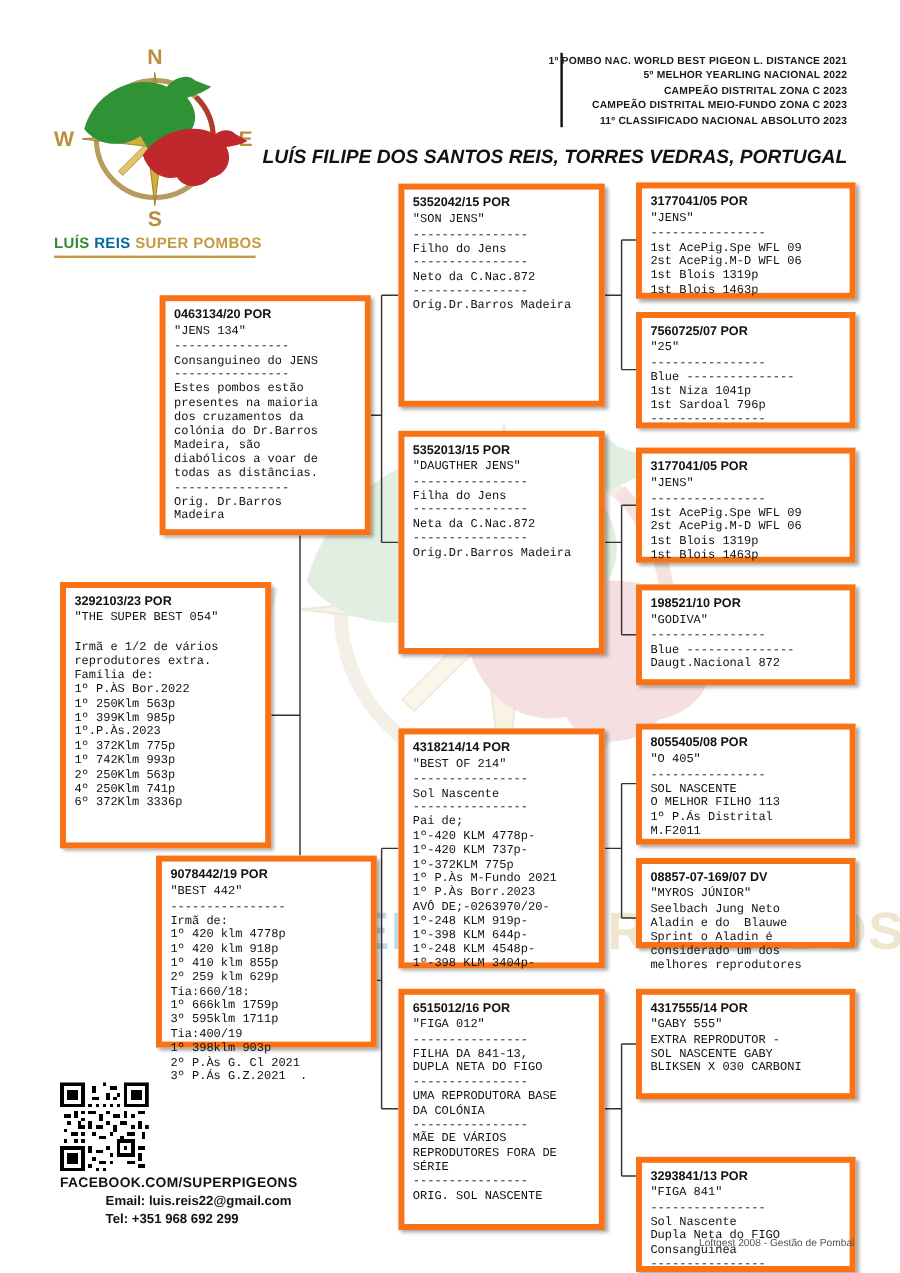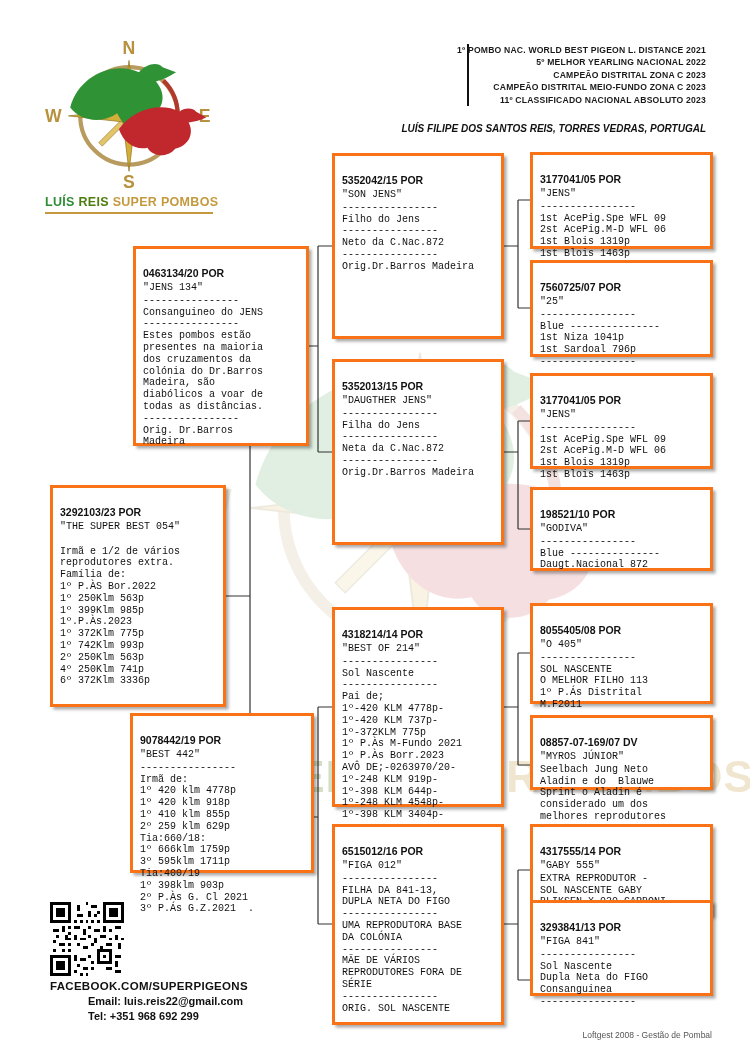--- a/index.html
+++ b/index.html
@@ -5,57 +5,57 @@
   html,body{margin:0;padding:0;background:#888;}
   .page{position:relative;width:750px;height:1061px;margin:0 auto;background:#fff;overflow:hidden;
         font-family:"Liberation Sans",sans-serif;color:#111;}
 
   
   .ach{position:absolute;text-align:right;font-weight:bold;font-size:8.6px;line-height:12.4px;
        letter-spacing:.2px;color:#1a1a1a;white-space:pre-line;z-index:3;}
   .ach-left{top:44px;right:290px;width:300px;}
   .ach-right{top:44px;right:44px;width:310px;}
   .divider{position:absolute;left:467px;top:44px;width:2px;height:62px;background:#111;z-index:3;}
-  .owner{position:absolute;top:123px;right:44px;font-size:10px;font-weight:bold;font-style:italic;z-index:3;}
+  .owner{position:absolute;top:123px;right:44px;font-size:16px;font-weight:bold;font-style:italic;z-index:3;}
 
   
   .logo{position:absolute;left:45px;top:30px;width:168px;text-align:center;z-index:3;}
   .logo-title{font-size:12.5px;font-weight:bold;letter-spacing:.3px;white-space:nowrap;margin-top:1px;}
-  .lt-green{color:#2f8c35;} .lt-red{color:#4d7c0f;} .lt-gold{color:#c59a3f;}
+  .lt-green{color:#2f8c35;} .lt-red{color:#0369a1;} .lt-gold{color:#c59a3f;}
   .logo-underline{height:2px;background:#c59a3f;margin-top:3px;}
 
   
   .ghost-compass{position:absolute;left:185px;top:268px;width:470px;height:447px;opacity:.14;z-index:0;}
   .ghost-title{position:absolute;left:145px;top:752px;font-size:44px;font-weight:bold;letter-spacing:1px;
                white-space:nowrap;opacity:.24;z-index:0;}
 
   
   .lines{position:absolute;left:0;top:0;z-index:1;}
 
   
-  .box{position:absolute;box-sizing:border-box;background:#fff;border:3px solid #f97316;
-       box-shadow:2.5px 2.5px 3px rgba(0,0,0,.35);padding:18px 7px;z-index:2;}
+  .box{position:absolute;box-sizing:border-box;background:#fff;border:5px solid #f97316;
+       box-shadow:2.5px 2.5px 3px rgba(0,0,0,.35);padding:5px 7px;z-index:2;}
   .ring{font-family:"Liberation Sans",sans-serif;font-weight:bold;font-size:10.5px;margin-bottom:3px;}
   .bname,.blines{font-family:"Liberation Mono",monospace;font-size:10px;line-height:11.8px;white-space:pre;}
   .bname{margin-bottom:1px;}
   .b0{left:133px;top:246px;width:176px;height:200px}
   .b1{left:50px;top:485px;width:176px;height:222px}
   .b2{left:130px;top:713px;width:184px;height:160px}
   .b3{left:332px;top:153px;width:172px;height:186px}
   .b4{left:332px;top:359px;width:172px;height:186px}
   .b5{left:332px;top:607px;width:172px;height:200px}
   .b6{left:332px;top:824px;width:172px;height:201px}
   .b7{left:530px;top:152px;width:183px;height:97px}
   .b8{left:530px;top:260px;width:183px;height:97px}
   .b9{left:530px;top:373px;width:183px;height:96px}
   .b10{left:530px;top:487px;width:183px;height:84px}
   .b11{left:530px;top:603px;width:183px;height:101px}
   .b12{left:530px;top:715px;width:183px;height:75px}
   .b13{left:530px;top:824px;width:183px;height:92px}
-  .b14{left:530px;top:900px;width:183px;height:96px}
+  .b14{left:530px;top:964px;width:183px;height:96px}
 
   
   .qr{position:absolute;left:50px;top:902px;width:74px;height:74px;z-index:3;}
   .contact{position:absolute;left:50px;top:980px;font-weight:bold;z-index:3;}
   .contact .fb{font-size:11.5px;letter-spacing:.3px;}
   .contact .em,.contact .tel{font-size:11px;margin-top:3px;margin-left:38px;}
   .loftgest{position:absolute;right:38px;top:1030px;font-size:8.5px;color:#555;z-index:3;}
 </style>
 </head>
 <body>

